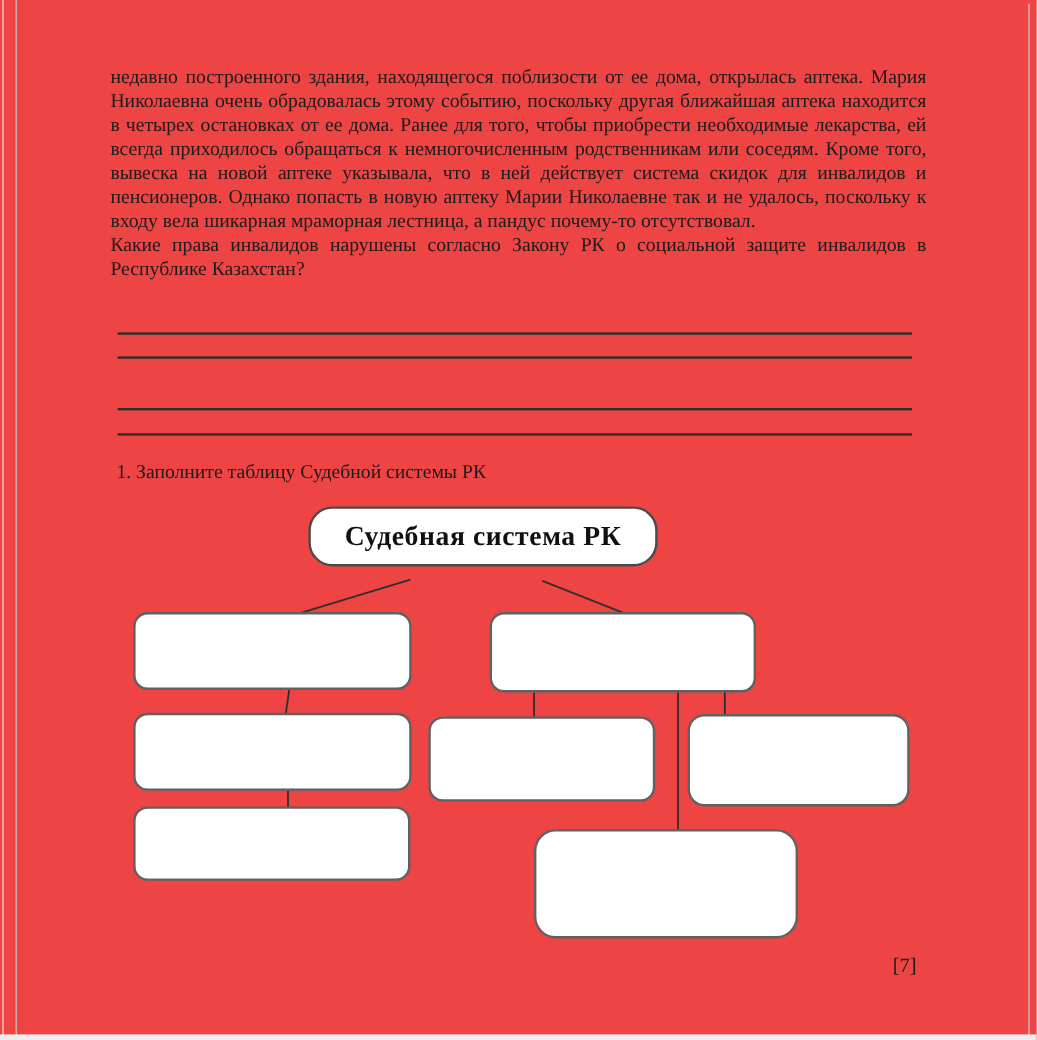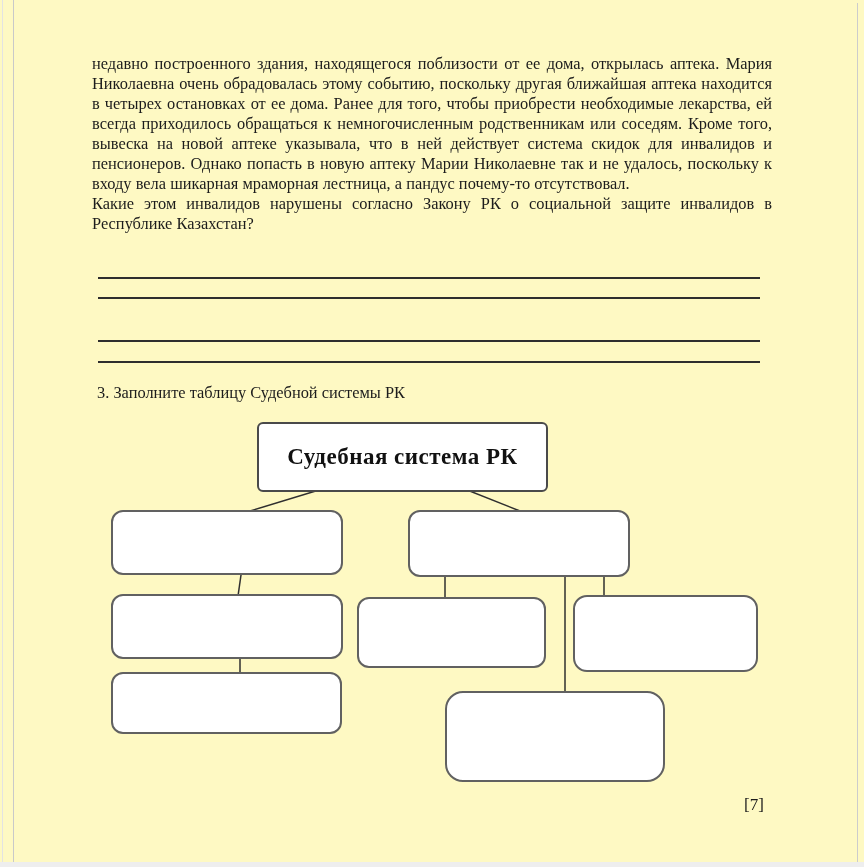--- a/index.html
+++ b/index.html
@@ -1,20 +1,20 @@
 <!DOCTYPE html>
 <html><head>
 <meta charset="utf-8">
 <style>
   html, body { margin: 0; padding: 0; background: #ffffff; }
   .page {
     position: relative;
     width: 864px;
     height: 867px;
-    background: #fef9c3;
+    background: #ef4444;
     font-family: "Liberation Serif", serif;
     color: #1c1c1c;
     overflow: hidden;
   }
   
   .edge-left-outer  { position:absolute; left:2px;   top:0; width:1px; height:867px; background:#e3e3e3; }
   .edge-left-inner  { position:absolute; left:13px;  top:0; width:1px; height:867px; background:#c9c9c9; }
   .edge-right       { position:absolute; left:857px; top:3px; width:1px; height:864px; background:#cccccc; }
   .edge-bottom      { position:absolute; left:0; top:862px; width:864px; height:5px; background:#eeeeee; }
 
@@ -57,22 +57,22 @@
   .diagram { position:absolute; left:0; top:0; width:864px; height:867px; }
   .connectors { position:absolute; left:0; top:0; width:864px; height:867px; }
   .node {
     position: absolute;
     border: 2px solid #616161;
     border-radius: 12px;
     background: #ffffff;
     box-sizing: border-box;
   }
   #node-root {
-    left:257px; top:422px; width:291px; height:70px;
-    border-radius: 6px;
+    left:257px; top:422px; width:291px; height:50px;
+    border-radius: 20px;
     border-color: #4a4a4a;
     display:flex; align-items:center; justify-content:center;
   }
   #node-root .node-title {
     font-weight: bold;
     font-size: 23px;
     color: #111111;
     letter-spacing: 0.5px;
     white-space: nowrap;
   }
@@ -96,31 +96,31 @@
 
 <div class="page">
 
   <div class="edge-left-outer"></div>
   <div class="edge-left-inner"></div>
   <div class="edge-right"></div>
   <div class="edge-bottom"></div>
 
   <div class="text-block">
     <span>недавно построенного здания, находящегося поблизости от ее дома, открылась аптека. Мария Николаевна очень обрадовалась этому событию, поскольку другая ближайшая аптека находится в четырех остановках от ее дома. Ранее для того, чтобы приобрести необходимые лекарства, ей всегда приходилось обращаться к немногочисленным родственникам или соседям. Кроме того, вывеска на новой аптеке указывала, что в ней действует система скидок для инвалидов и пенсионеров. Однако попасть в новую аптеку Марии Николаевне так и не удалось, поскольку к входу вела шикарная мраморная лестница, а пандус почему-то отсутствовал.</span>
-    <div>Какие этом инвалидов нарушены согласно Закону РК о социальной защите инвалидов в Республике Казахстан?</div>
+    <div>Какие права инвалидов нарушены согласно Закону РК о социальной защите инвалидов в Республике Казахстан?</div>
   </div>
 
   <div class="answer-line" id="aline1"></div>
   <div class="answer-line" id="aline2"></div>
 
 
   <div class="answer-line" id="aline3"></div>
   <div class="answer-line" id="aline4"></div>
 
-  <div class="task-heading">3. Заполните таблицу Судебной системы РК</div>
+  <div class="task-heading">1. Заполните таблицу Судебной системы РК</div>
 
   <div class="diagram">
 
     <svg class="connectors" width="864" height="867" viewBox="0 0 864 867">
       <line x1="342" y1="483" x2="250" y2="511" stroke="#2f2f2f" stroke-width="1.5"></line>
       <line x1="452" y1="484" x2="520" y2="511" stroke="#2f2f2f" stroke-width="1.5"></line>
       <line x1="241" y1="575" x2="238" y2="596" stroke="#2f2f2f" stroke-width="1.5"></line>
       <line x1="240" y1="659" x2="240" y2="674" stroke="#2f2f2f" stroke-width="1.5"></line>
       <line x1="445" y1="577" x2="445" y2="599" stroke="#2f2f2f" stroke-width="1.5"></line>
       <line x1="604" y1="575" x2="604" y2="597" stroke="#2f2f2f" stroke-width="1.5"></line>

